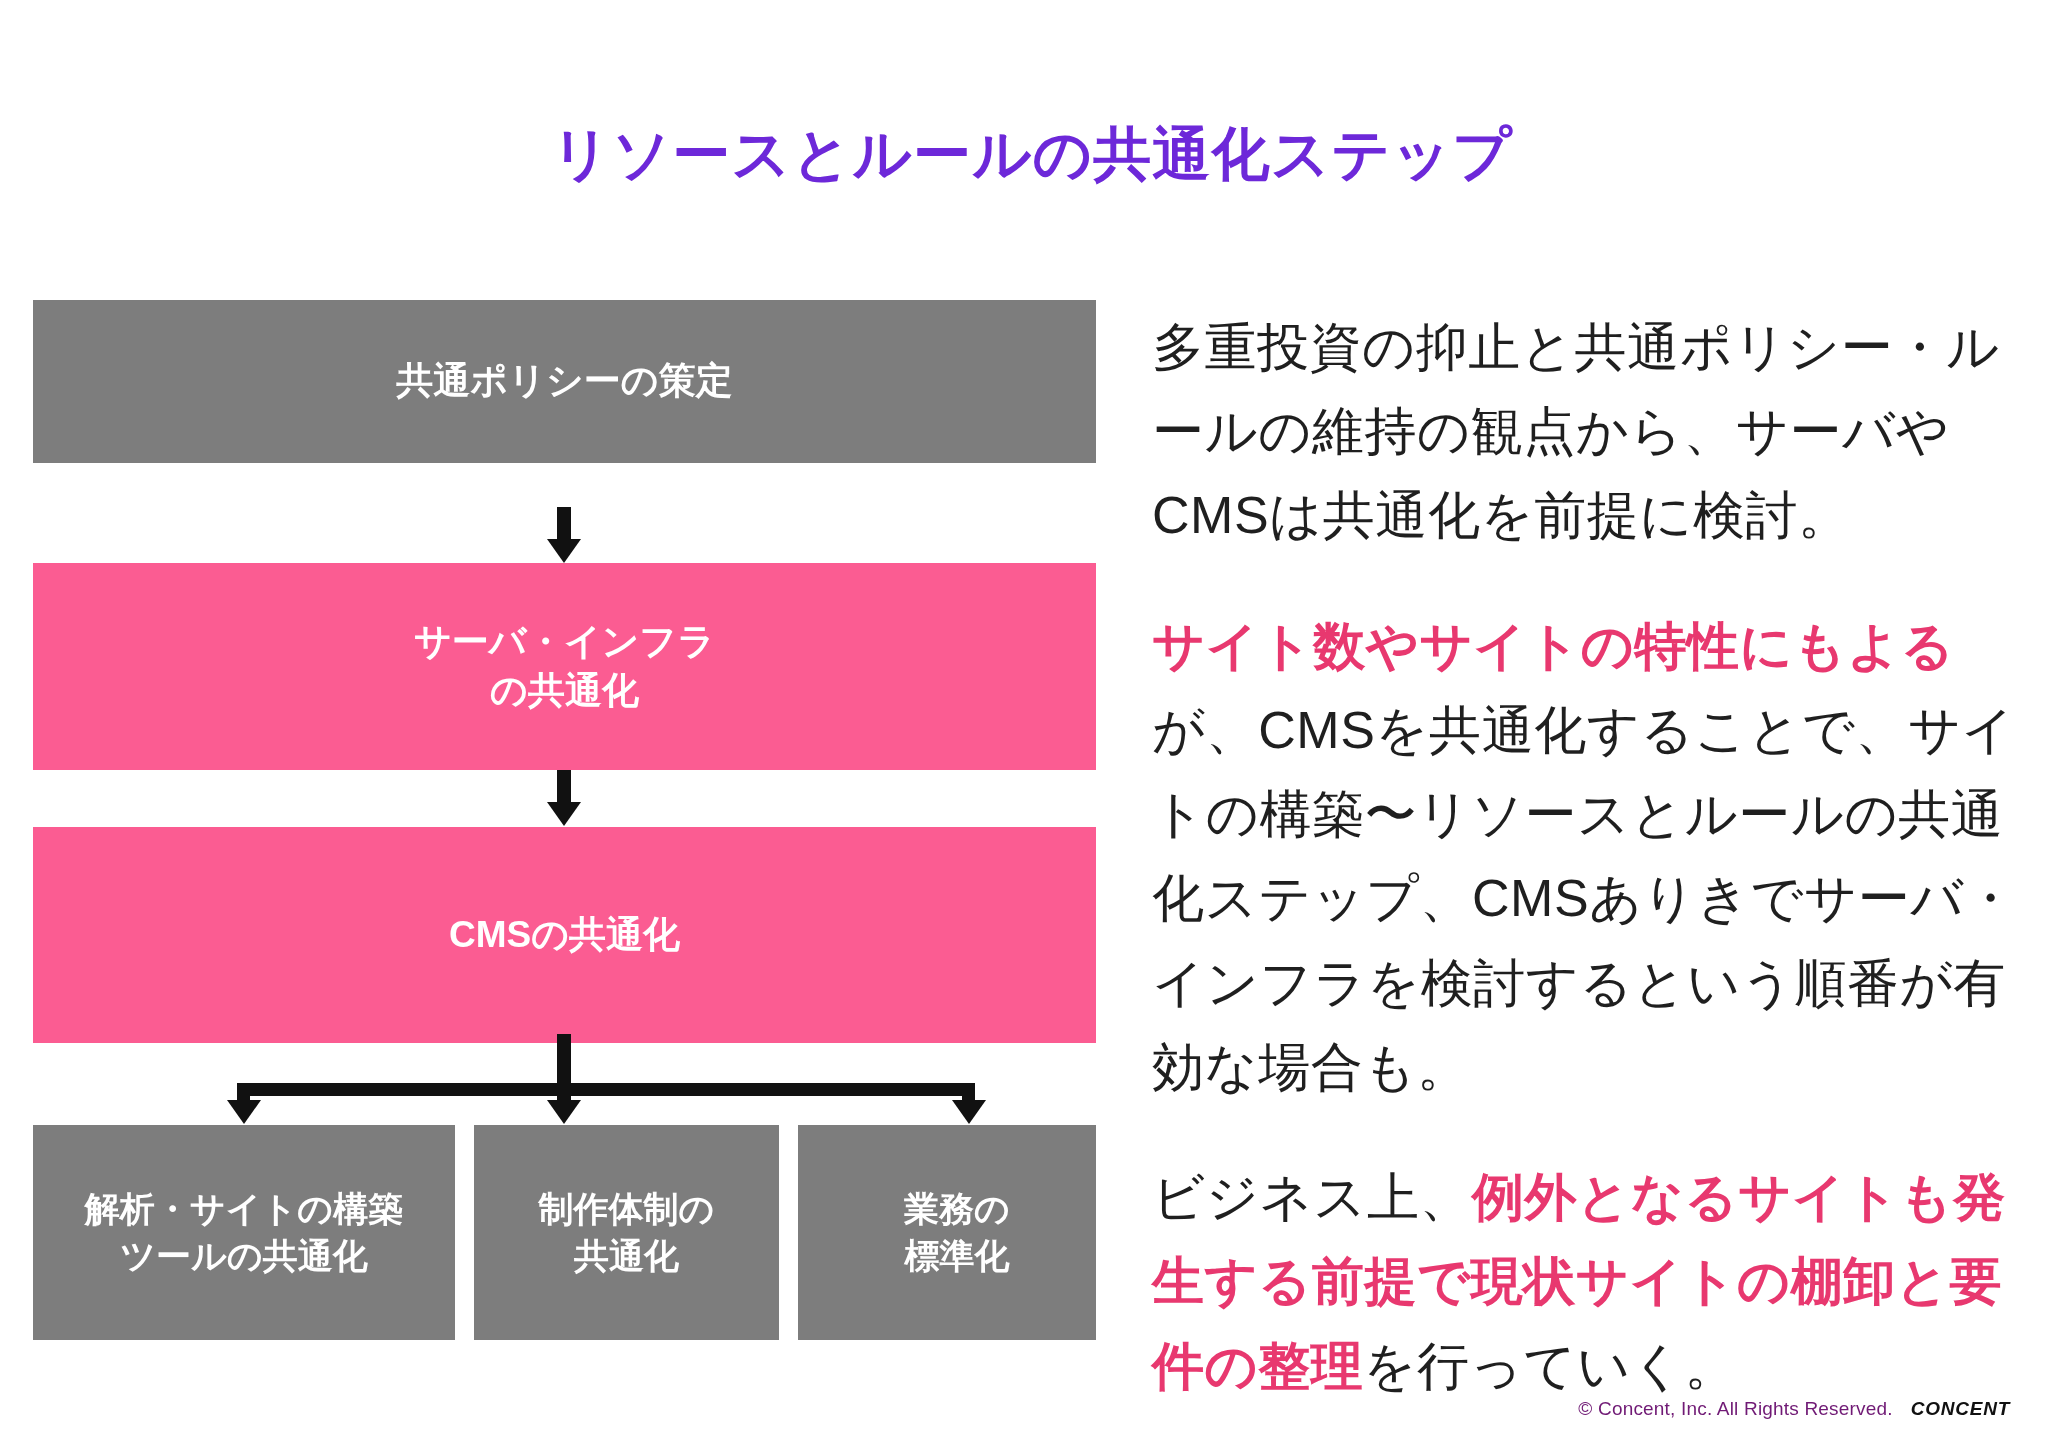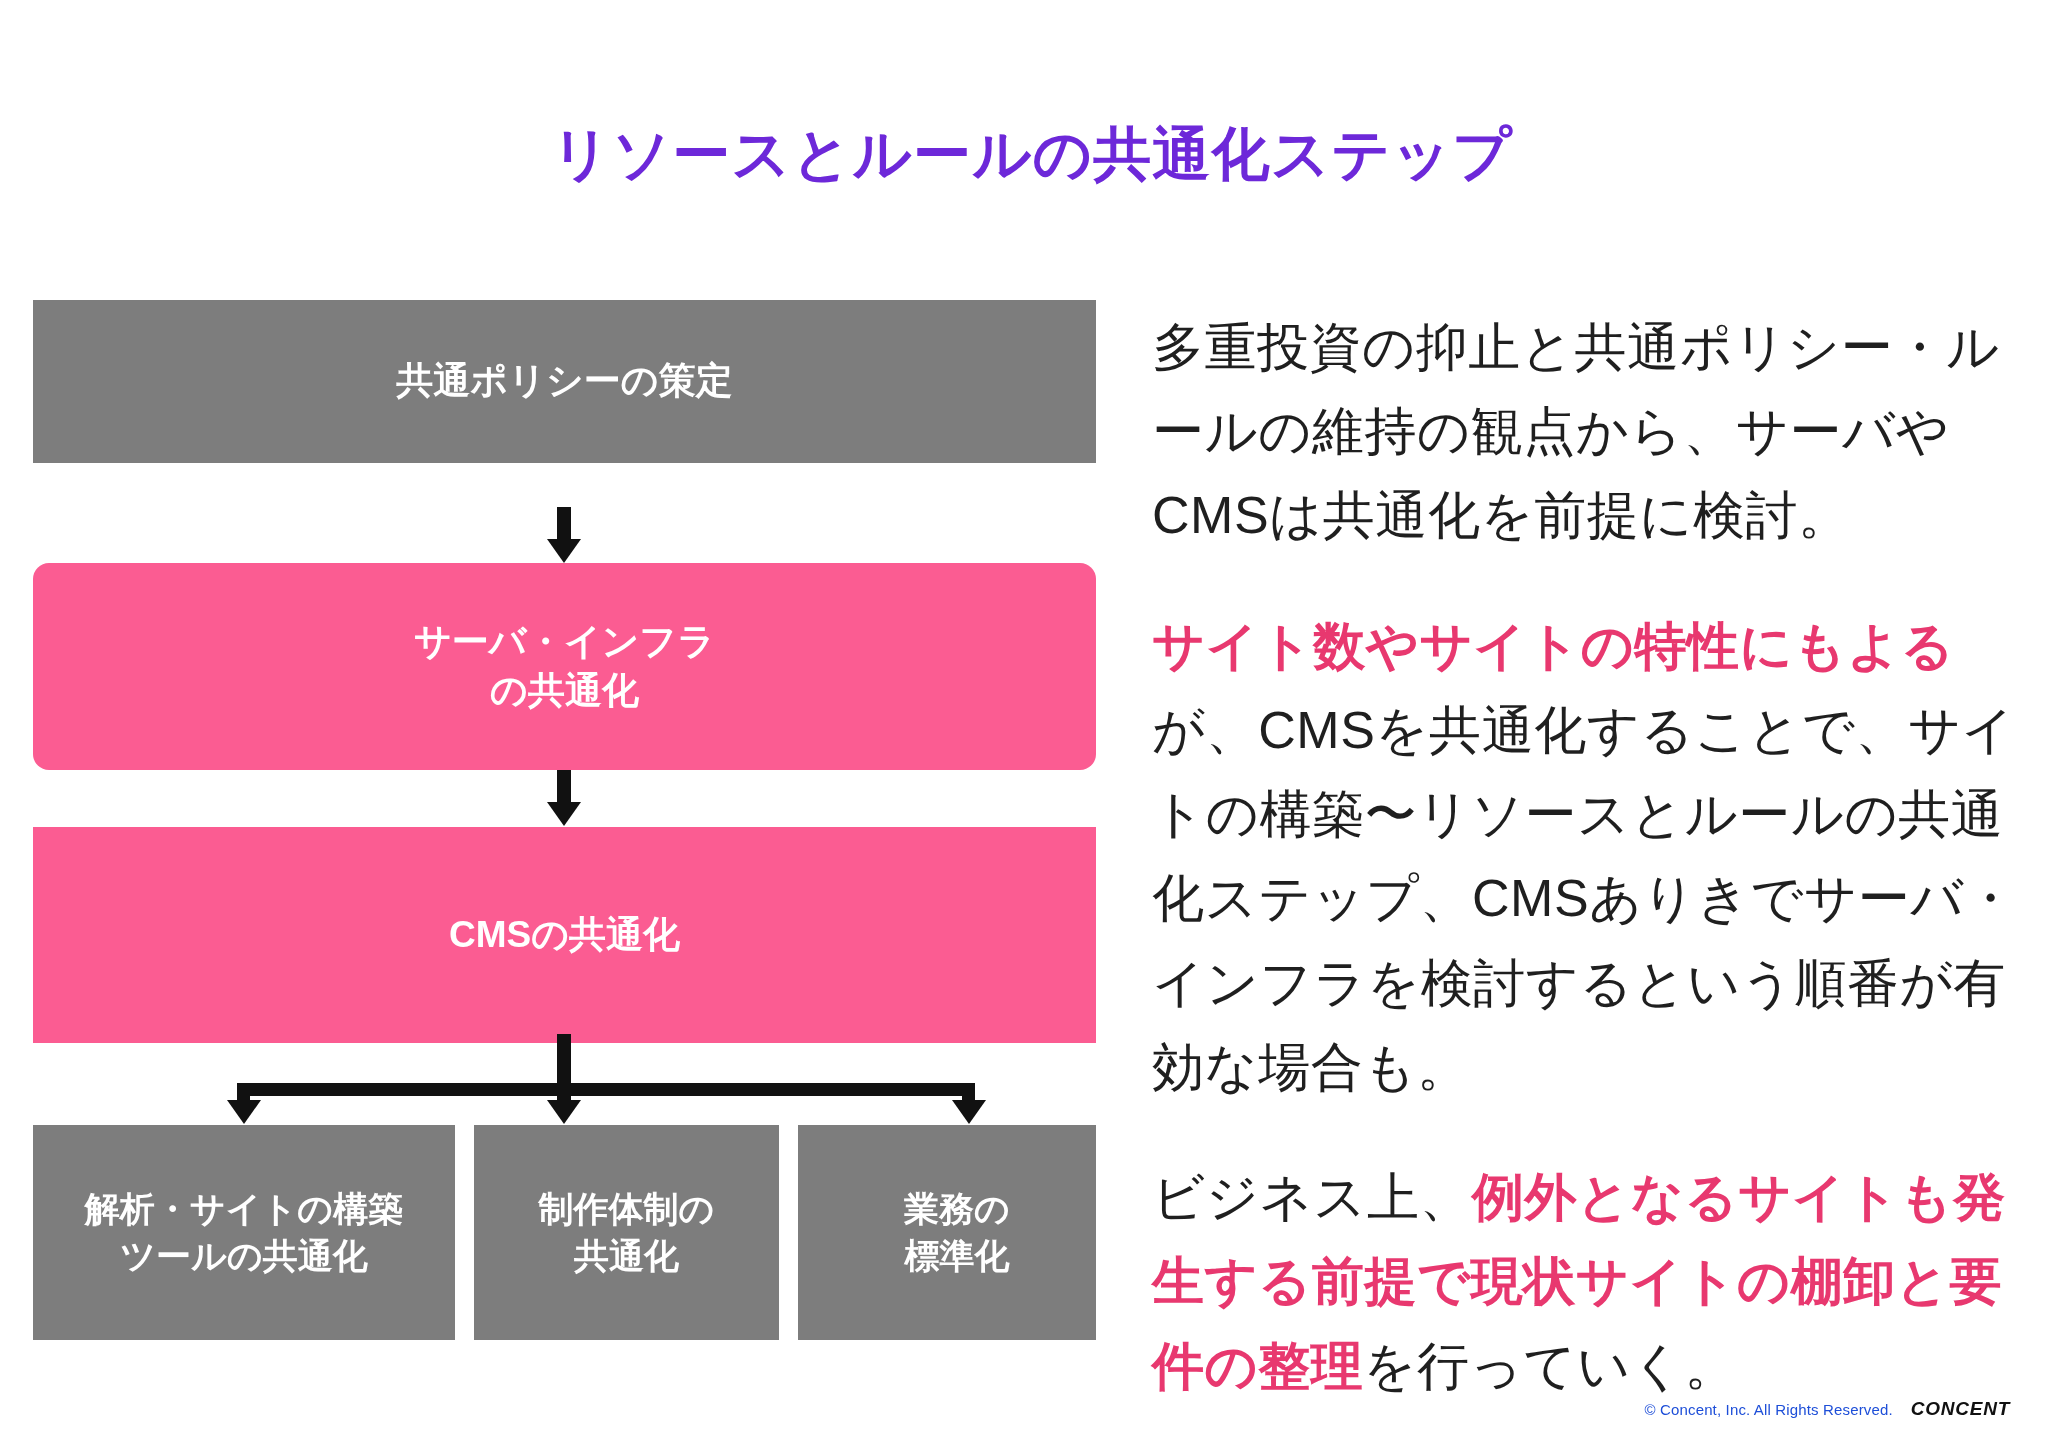--- a/index.html
+++ b/index.html
@@ -56,21 +56,20 @@
   
   #box-policy {
     left: 0; top: 0;
     width: 1063px; height: 163px;
     font-size: 37px;
   }
   #box-server {
     left: 0; top: 263px;
     width: 1063px; height: 207px;
     font-size: 37px;
-    border-radius: 16px;
   }
   #box-cms {
     left: 0; top: 527px;
     width: 1063px; height: 216px;
     font-size: 37px;
   }
 
   
   .leaf-box {
     top: 825px;
@@ -133,22 +132,22 @@
   
   #footer {
     position: absolute;
     right: 38px;
     bottom: 28px;
     display: flex;
     align-items: center;
     gap: 18px;
   }
   #footer-copy {
-    font-size: 15px;
-    color: #1d4ed8;
+    font-size: 19px;
+    color: #701a75;
     letter-spacing: 0.01em;
   }
   #footer-logo {
     font-size: 19px;
     font-weight: 700;
     font-style: italic;
     color: #111111;
     letter-spacing: 0.04em;
   }
 </style>

